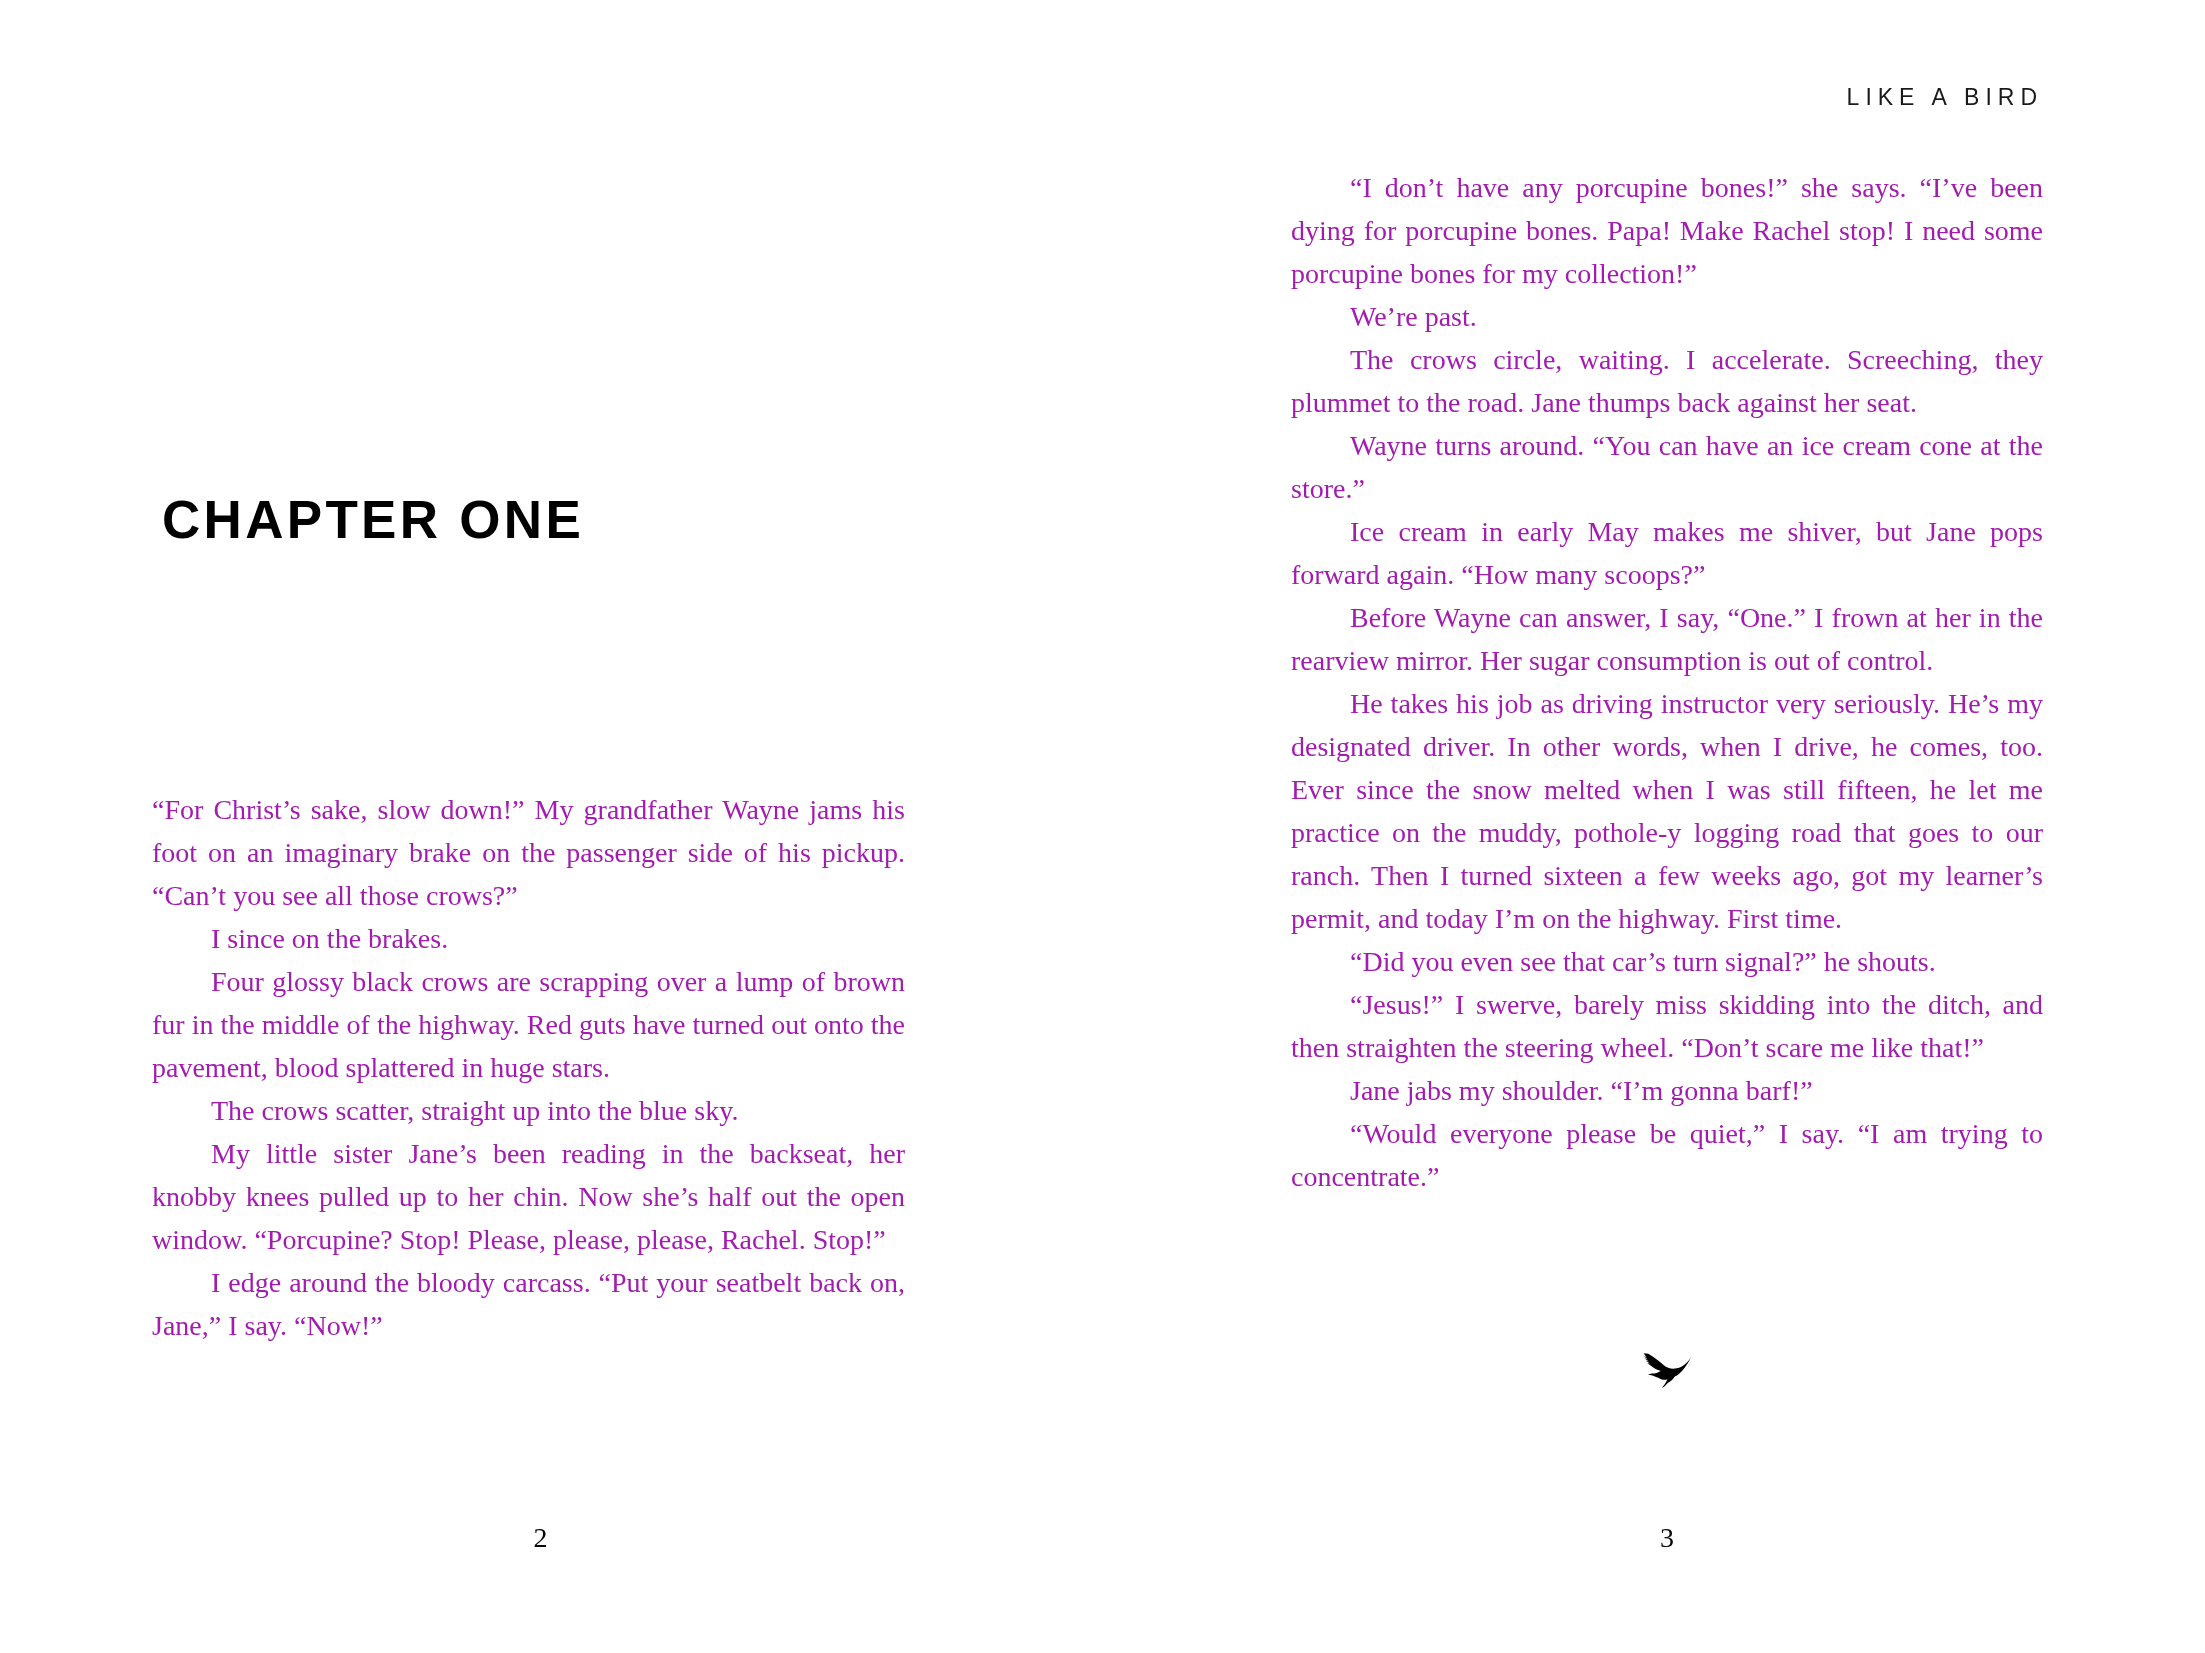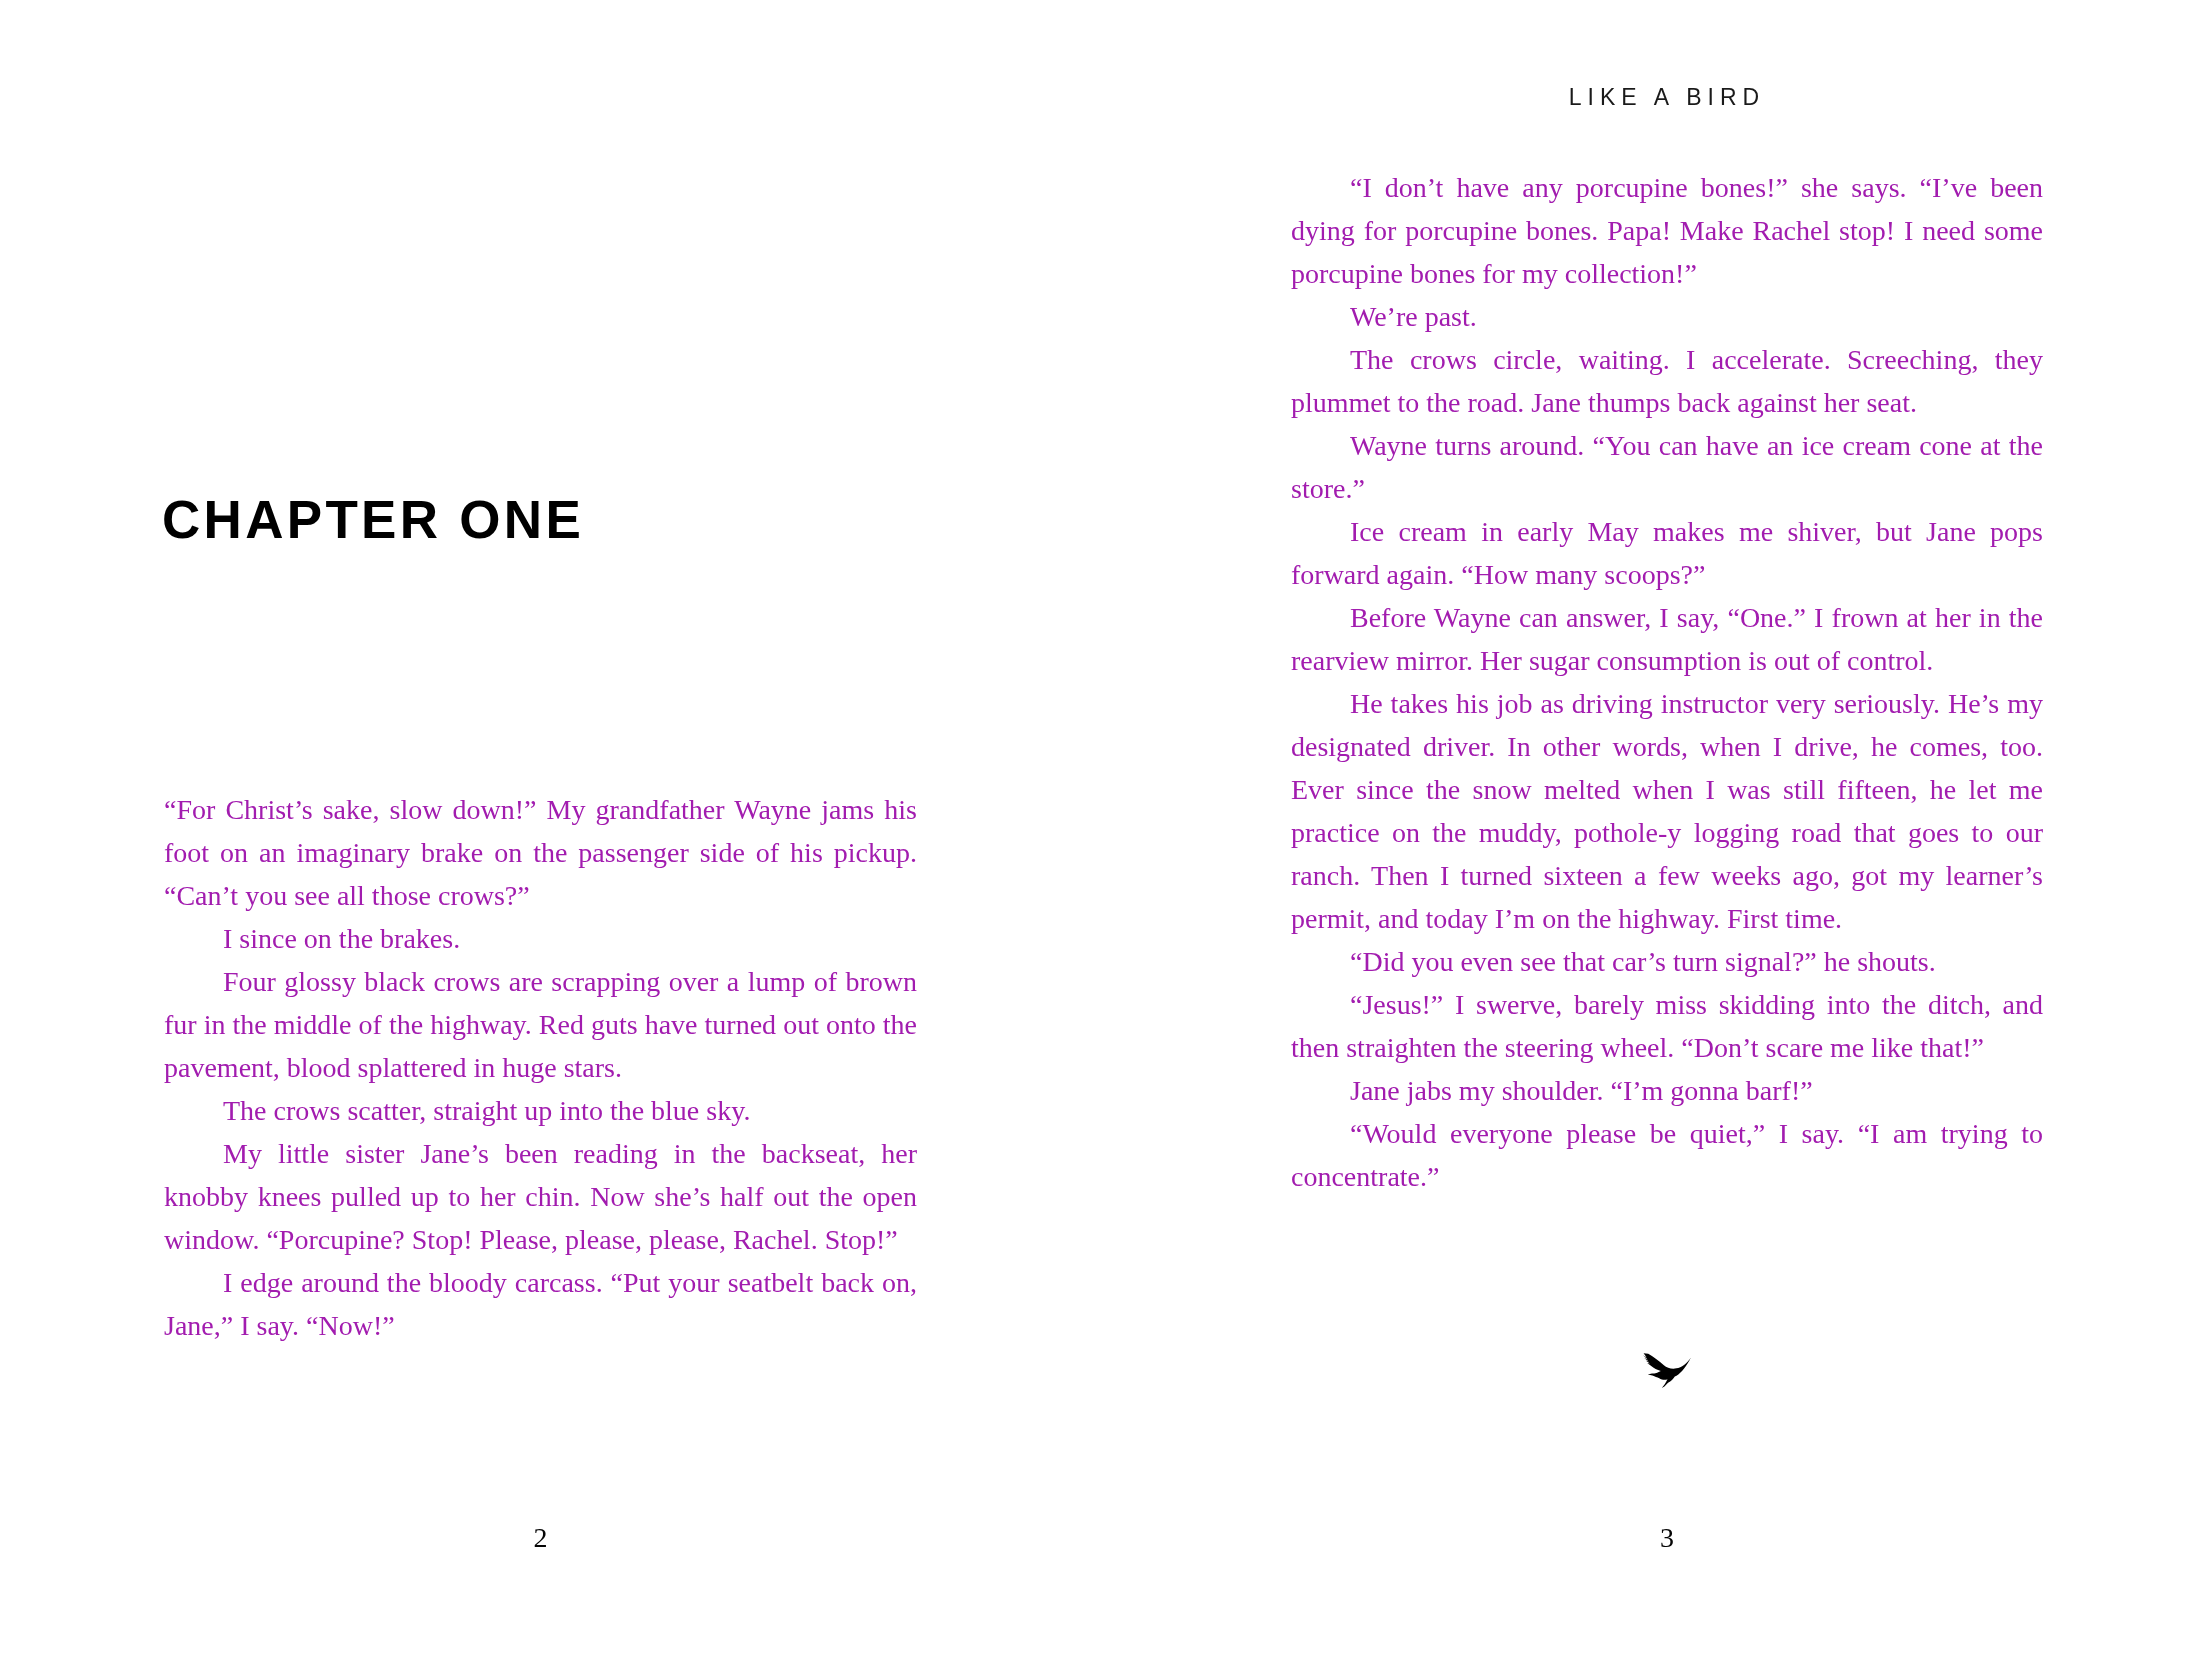--- a/index.html
+++ b/index.html
@@ -10,29 +10,29 @@
   .chapter-heading{
     position:absolute;left:162px;top:493px;
     font-family:"Liberation Sans",sans-serif;font-weight:bold;
     font-size:53px;line-height:1;letter-spacing:3.3px;color:#000000;
     white-space:nowrap;
   }
   .running-header{
     position:absolute;left:1291px;width:752px;top:86px;
     font-family:"Liberation Sans",sans-serif;font-weight:normal;
     font-size:23px;line-height:1;letter-spacing:6px;color:#1a1a1a;
-    text-align:center;white-space:nowrap;
+    text-align:right;white-space:nowrap;
   }
   .body-text{
     position:absolute;font-size:28px;line-height:43px;
     text-align:justify;color:#a21caf;
   }
   .body-text p{margin:0;padding:0;}
   .body-text p.indent{text-indent:59px;}
-  .body-left{left:164px;top:788px;width:753px;}
+  .body-left{left:152px;top:788px;width:753px;}
   .body-right{left:1291px;top:166px;width:752px;}
   .folio{
     position:absolute;font-size:28px;line-height:1;text-align:center;color:#050505;
   }
   .folio-left{left:164px;width:753px;top:1524px;}
   .folio-right{left:1291px;width:752px;top:1524px;}
   .ornament{position:absolute;left:1641px;top:1353px;width:52px;height:41px;}
   .ornament svg{display:block;width:100%;height:100%;}
 </style>
 </head>

